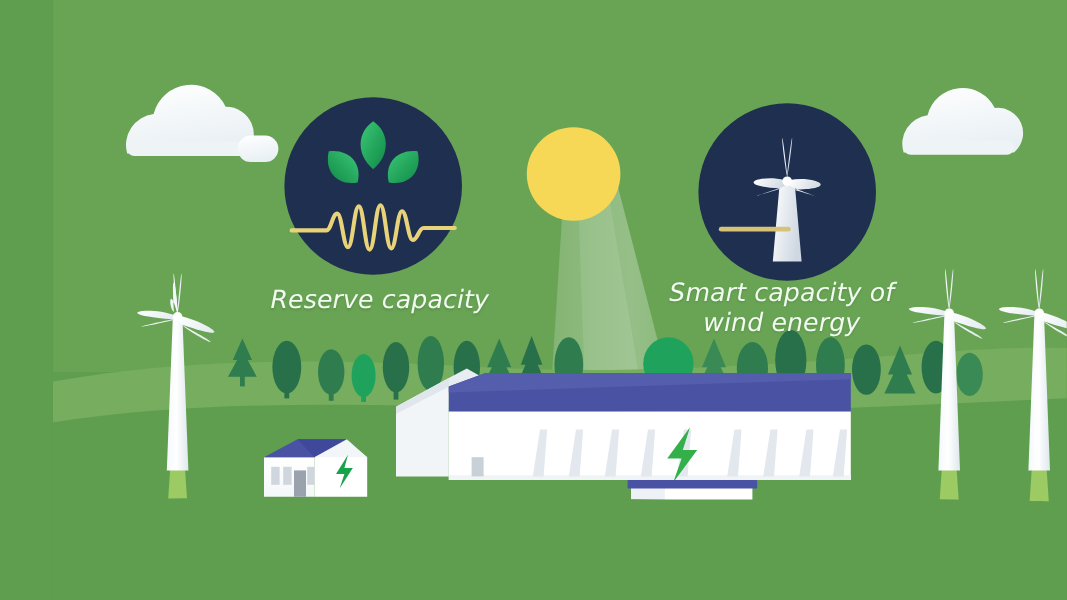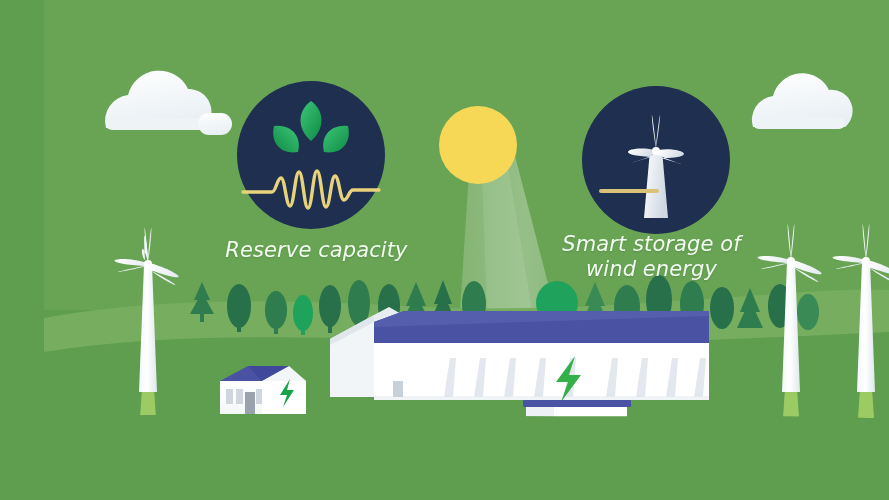--- a/index.html
+++ b/index.html
@@ -337,17 +337,17 @@
       </g>
       <g>
         <rect x="555" y="189" width="60" height="4" rx="2" fill="#d8c278"></rect>
       </g>
     </g>
 
   </svg>
 
   <div class="lbl" id="label-reserve">Reserve capacity</div>
 
-  <div class="lbl" id="label-smart">Smart storage of
+  <div class="lbl" id="label-smart">Smart capacity of
 wind energy</div>
 
 
 </div>
 
 </body></html>

